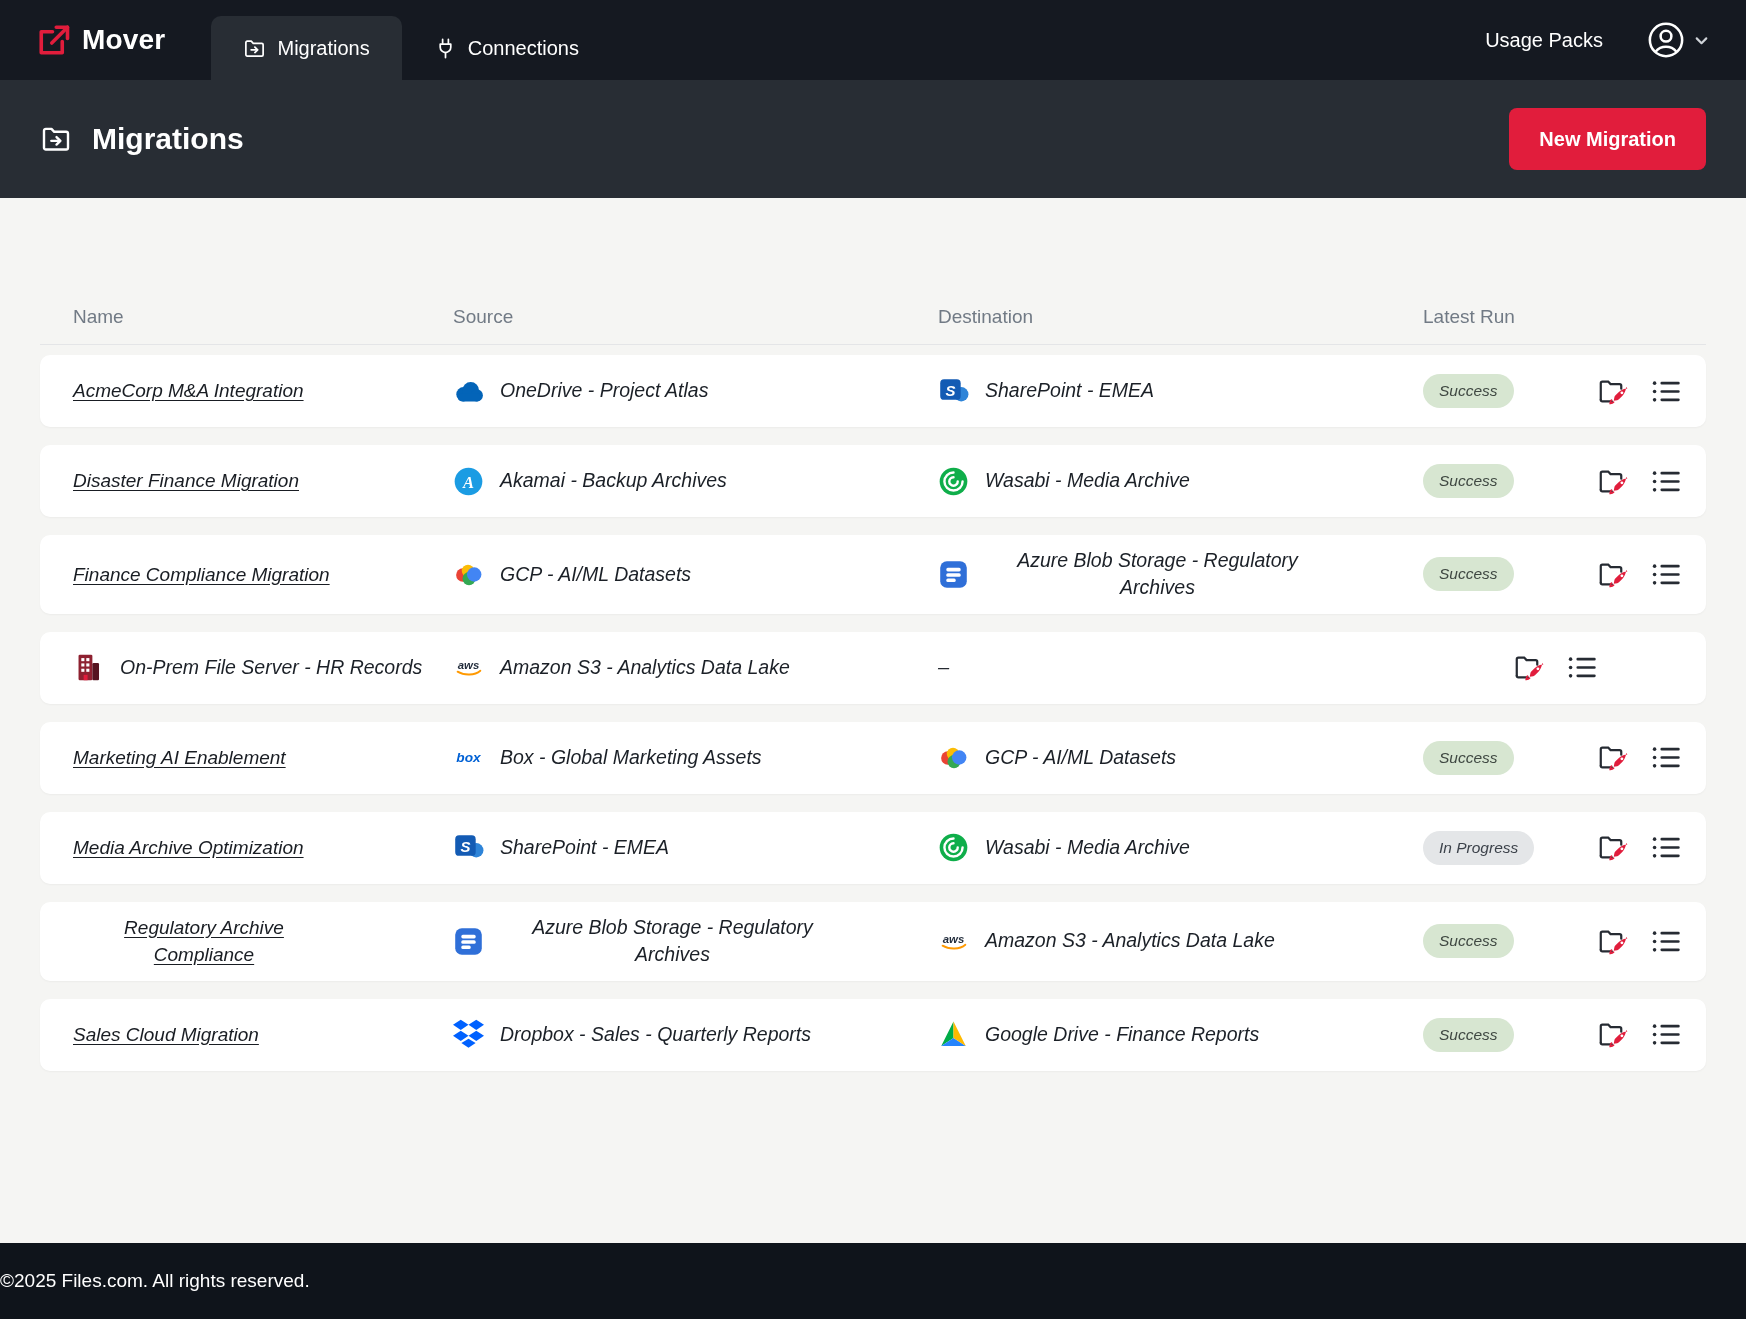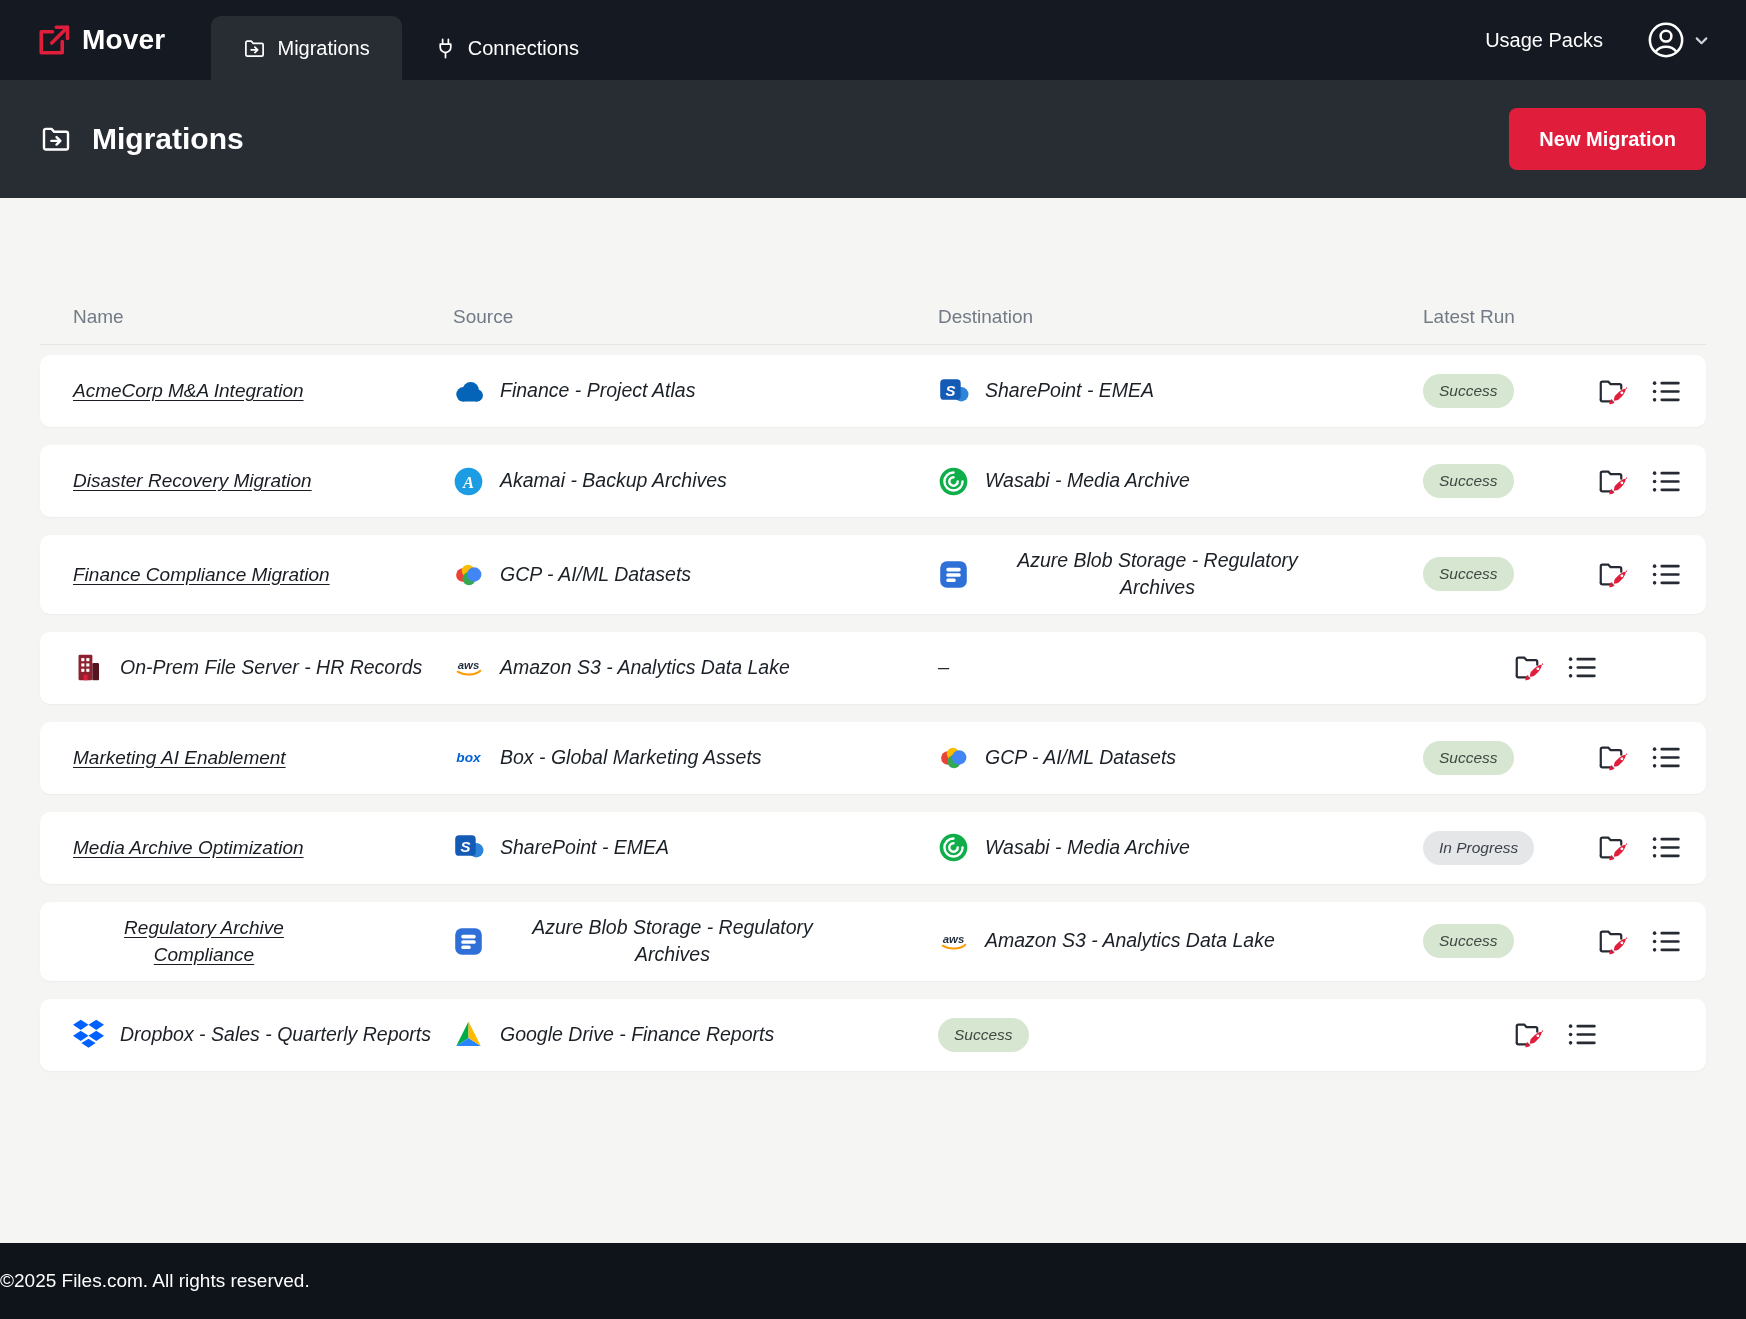--- a/index.html
+++ b/index.html
@@ -181,21 +181,21 @@
         </div>
         <div class="cell svc-cell">
           <span class="svc-icon">
             <svg viewBox="0 0 28 20" fill="#0364b8">
               <circle cx="9.5" cy="12.5" r="6.5"></circle>
               <circle cx="16" cy="9" r="7.5"></circle>
               <circle cx="21.5" cy="13.5" r="5.5"></circle>
               <rect x="4.5" y="11.5" width="21" height="7.5" rx="3.7"></rect>
             </svg>
           </span>
-          <span class="svc-label">Finance - Project Atlas</span>
+          <span class="svc-label">OneDrive - Project Atlas</span>
         </div>
         <div class="cell svc-cell">
           <span class="svc-icon">
             <svg viewBox="0 0 28 28">
               <circle cx="21" cy="16.5" r="6.5" fill="#2e84d8"></circle>
               <rect x="2" y="3" width="18.5" height="18.5" rx="3.5" fill="#135bb4"></rect>
               <text x="11.2" y="17.8" text-anchor="middle" font-family="Liberation Sans, sans-serif" font-size="13.5" font-weight="bold" fill="#fff">S</text>
             </svg>
           </span>
           <span class="svc-label">SharePoint - EMEA</span>
@@ -222,21 +222,21 @@
                 <circle cx="3" cy="5" r="1.5" fill="#262b33" stroke="none"></circle>
                 <circle cx="3" cy="12" r="1.5" fill="#262b33" stroke="none"></circle>
                 <circle cx="3" cy="19" r="1.5" fill="#262b33" stroke="none"></circle>
               </svg>
             </span>
           </button>
         </div>
       </div>
       <div class="row">
         <div class="cell">
-          <a class="name-link" href="#">Disaster Recovery Migration</a>
+          <a class="name-link" href="#">Disaster Finance Migration</a>
         </div>
         <div class="cell svc-cell">
           <span class="svc-icon">
             <svg viewBox="0 0 28 28">
               <circle cx="14" cy="14" r="12.5" fill="#1b9ce3"></circle>
               <text x="14" y="19.5" text-anchor="middle" font-family="Liberation Serif, serif" font-size="15" font-weight="bold" fill="#fff">A</text>
             </svg>
           </span>
           <span class="svc-label">Akamai - Backup Archives</span>
         </div>
@@ -535,20 +535,23 @@
                 <path d="M9 5h14M9 12h14M9 19h14"></path>
                 <circle cx="3" cy="5" r="1.5" fill="#262b33" stroke="none"></circle>
                 <circle cx="3" cy="12" r="1.5" fill="#262b33" stroke="none"></circle>
                 <circle cx="3" cy="19" r="1.5" fill="#262b33" stroke="none"></circle>
               </svg>
             </span>
           </button>
         </div>
       </div>
       <div class="row">
+        <div class="cell">
+          <a class="name-link" href="#">Sales Cloud Migration</a>
+        </div>
         <div class="cell svc-cell">
           <span class="svc-icon">
             <svg viewBox="0 0 24 24" fill="#0061ff">
               <polygon points="6,0.5 12,4.5 6,8.5 0,4.5"></polygon>
               <polygon points="18,0.5 24,4.5 18,8.5 12,4.5"></polygon>
               <polygon points="6,9 12,13 6,17 0,13"></polygon>
               <polygon points="18,9 24,13 18,17 12,13"></polygon>
               <polygon points="6.5,18.6 12,15.2 17.5,18.6 12,22.2"></polygon>
             </svg>
           </span>

